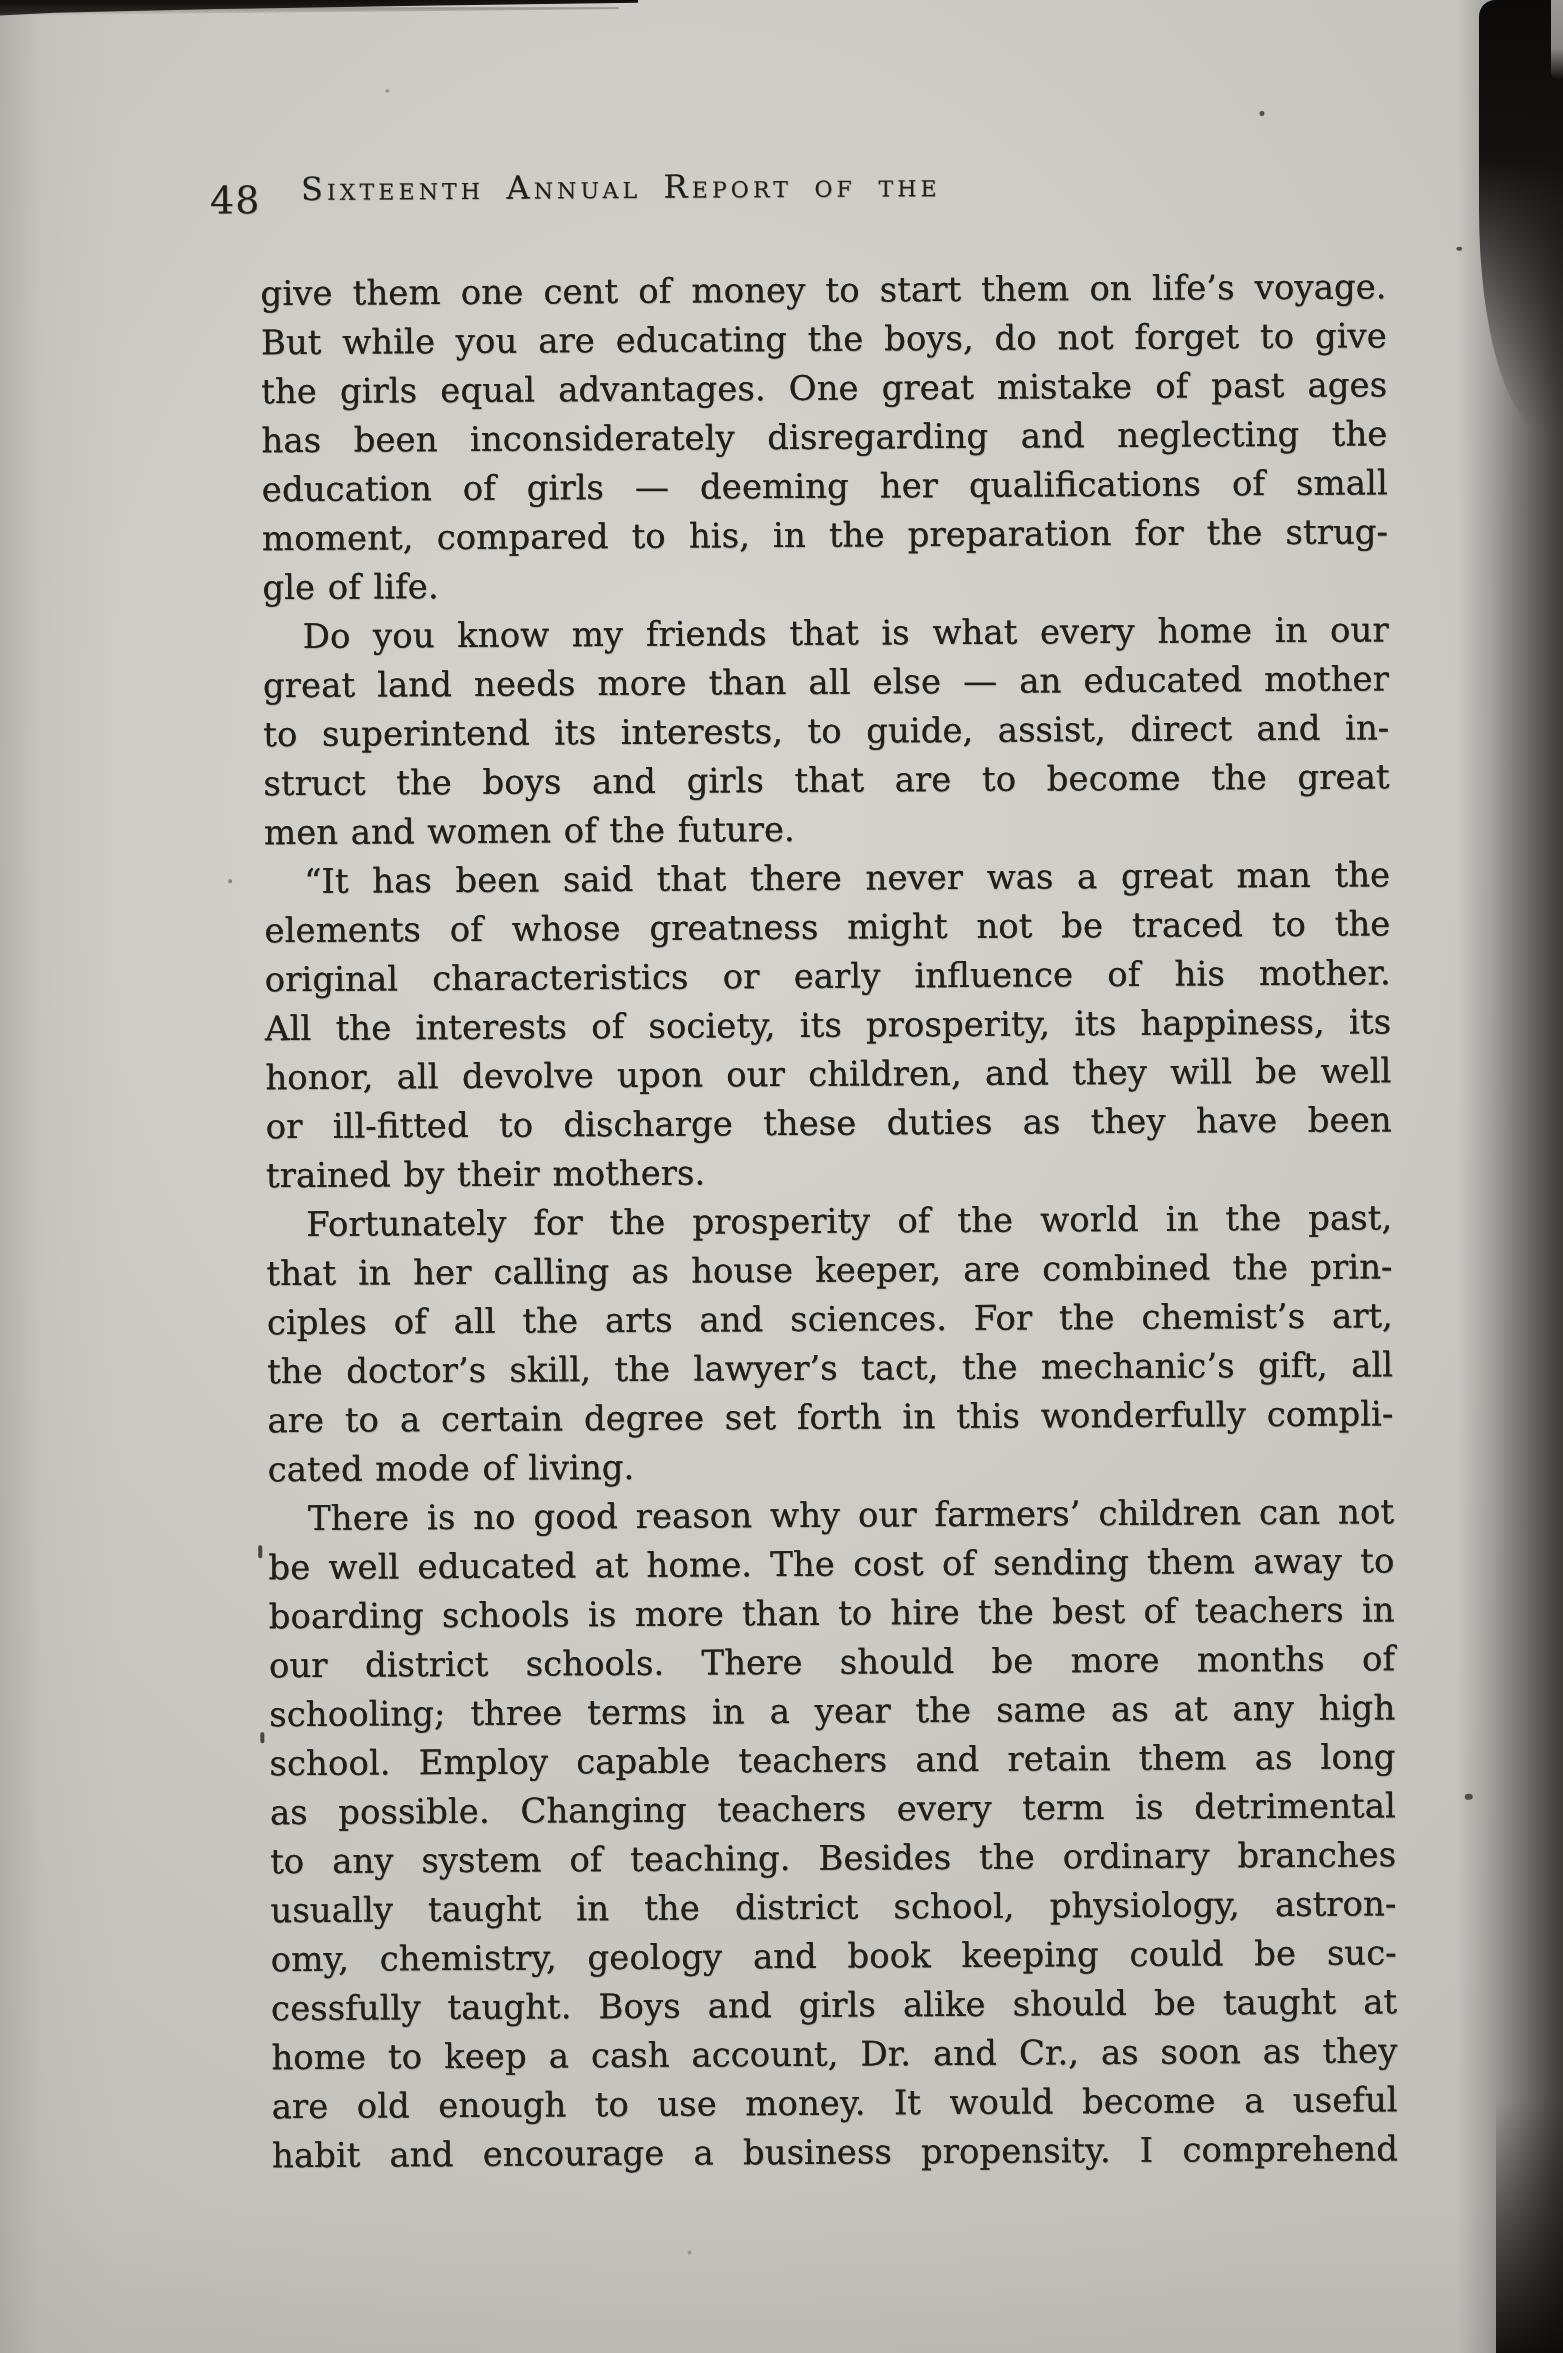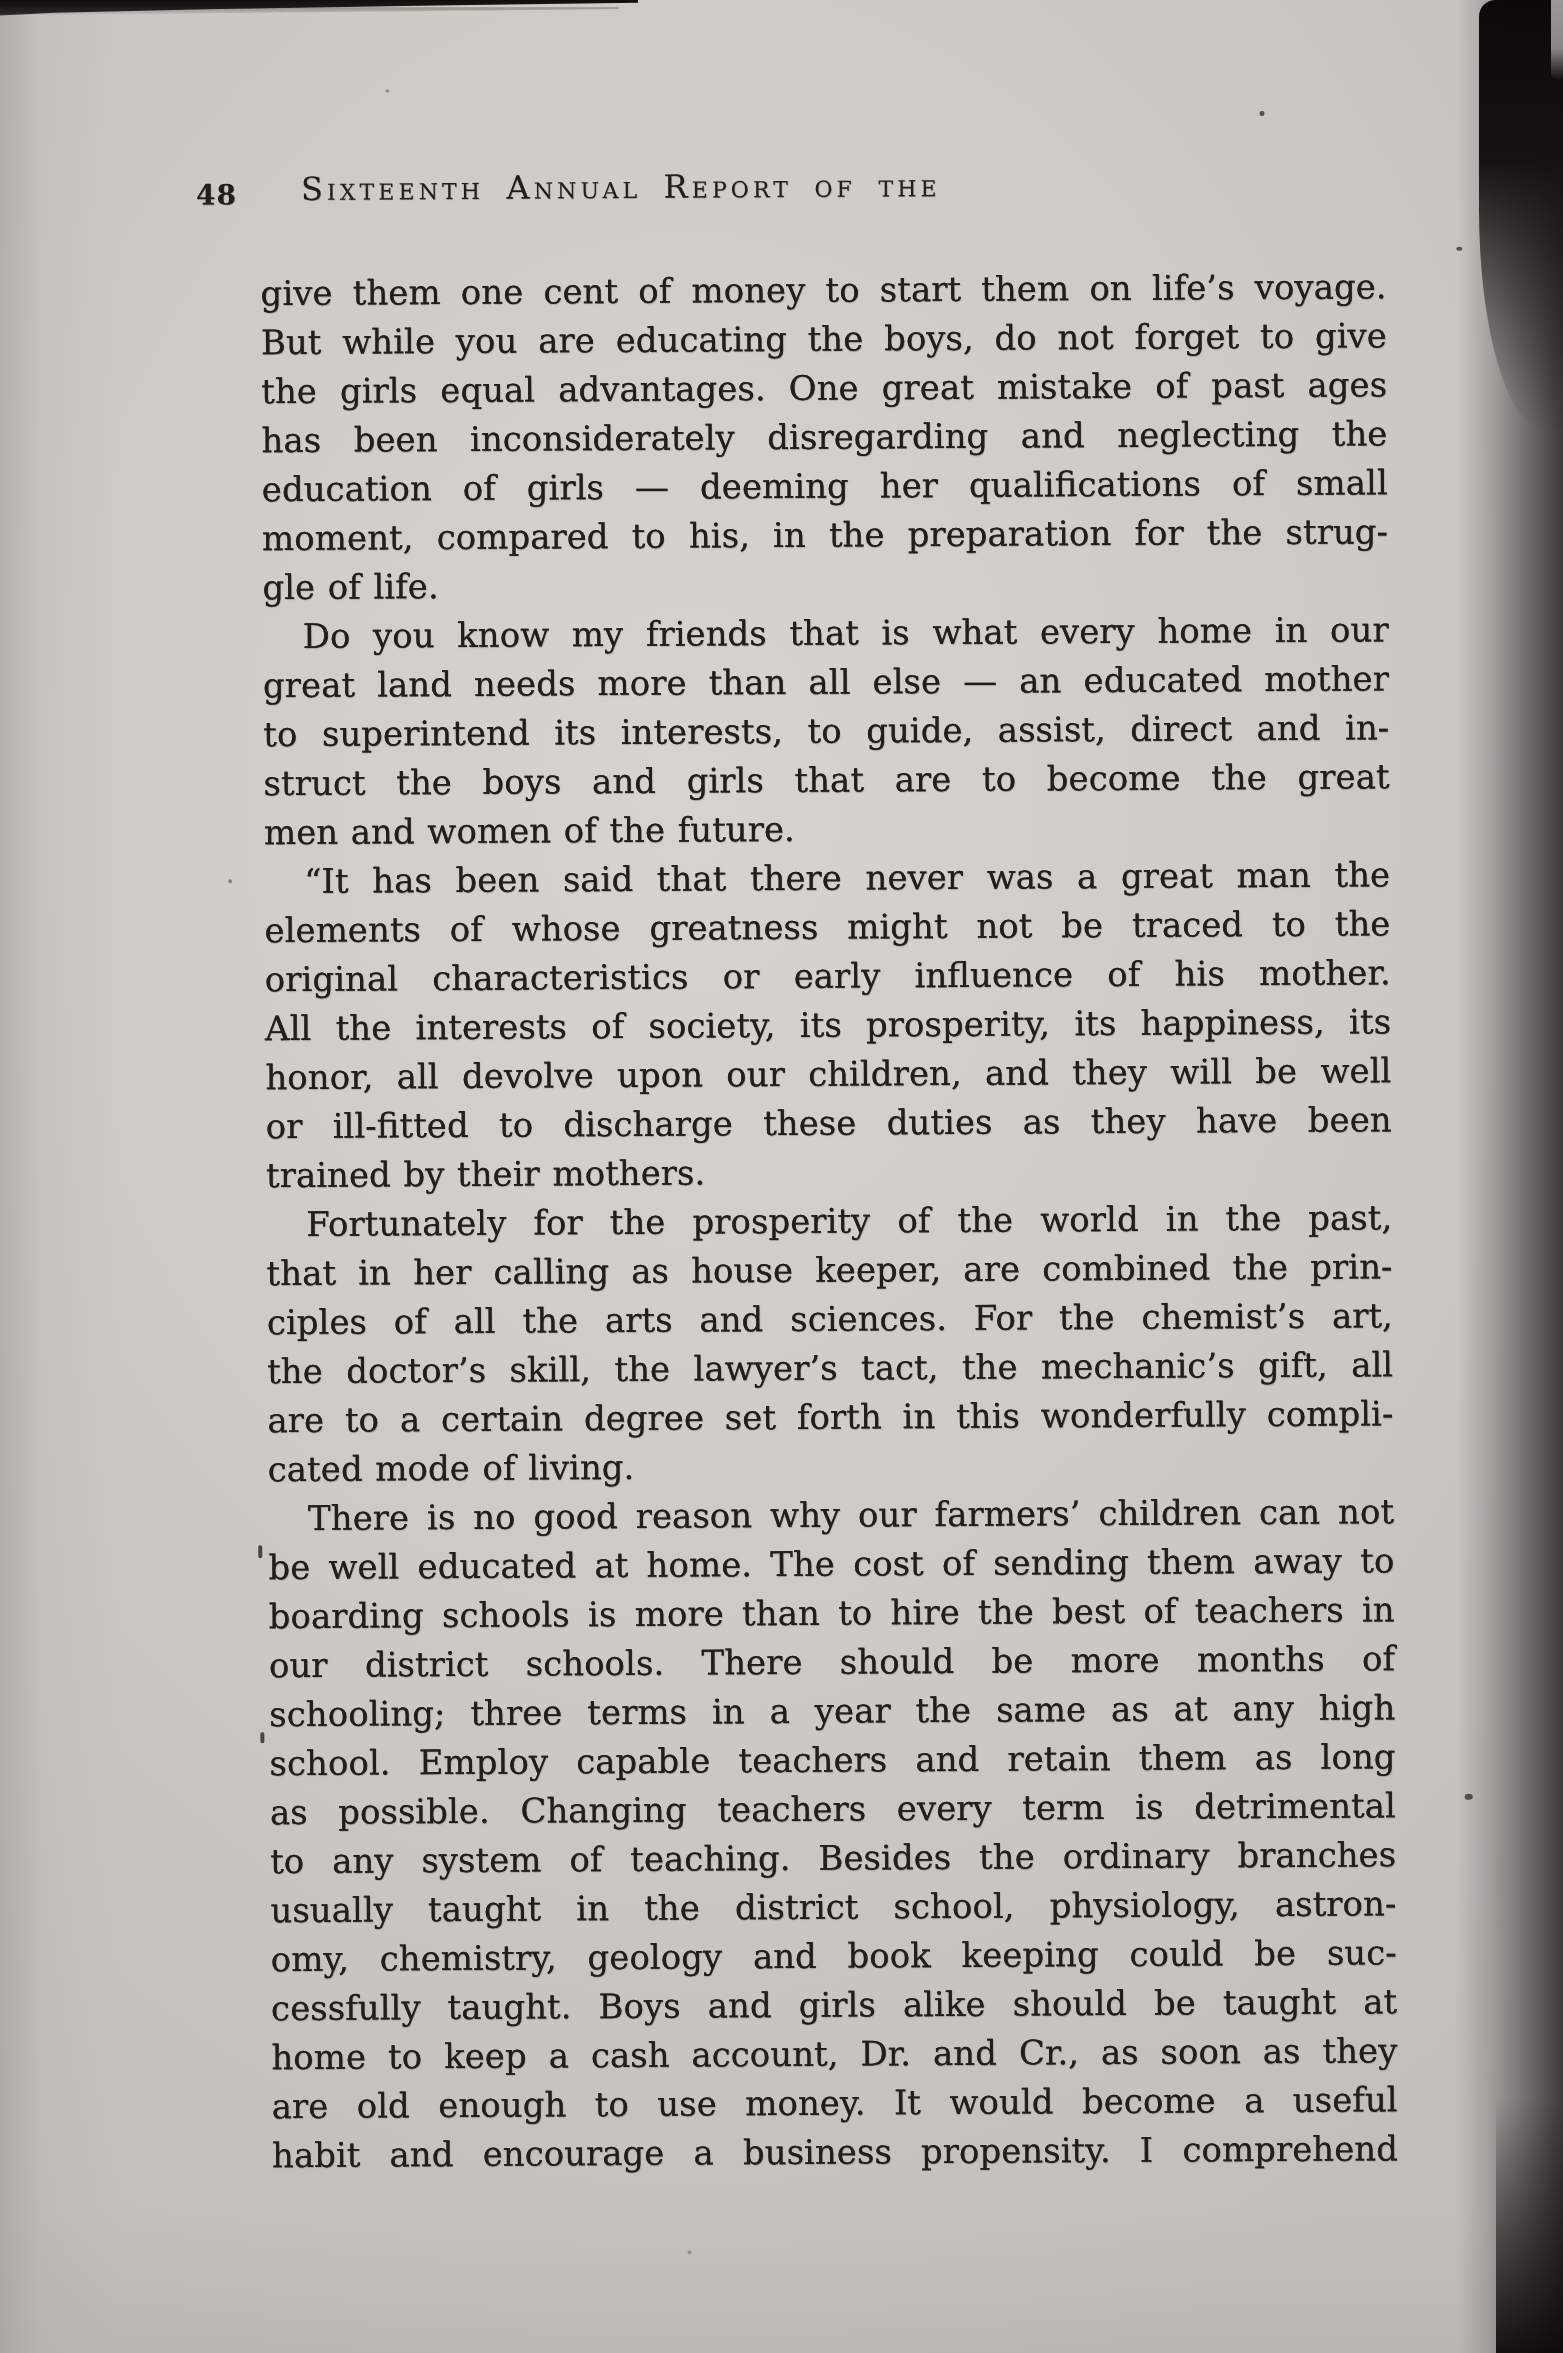--- a/index.html
+++ b/index.html
@@ -83,25 +83,24 @@
   
   .content {
     position: absolute;
     inset: 0;
     transform: rotate(-0.35deg);
     transform-origin: 783px 1184px;
     color: #221f1b;
   }
   .page-number {
     position: absolute;
-    left: 202px; top: 175px;
-    font-size: 28px;
+    left: 216px; top: 175px;
+    font-size: 38px;
     letter-spacing: 0.9px;
     text-shadow: 0.5px 0.6px 0.7px rgba(34,31,27,0.45);
-    font-weight: bold;
   }
   .header-title {
     position: absolute;
     left: 307px; top: 167px;
     font-size: 32px;
     font-variant: small-caps;
     letter-spacing: 4.1px;
     word-spacing: 8.2px;
     white-space: nowrap;
     text-shadow: 0.5px 0.6px 0.7px rgba(34,31,27,0.45);

